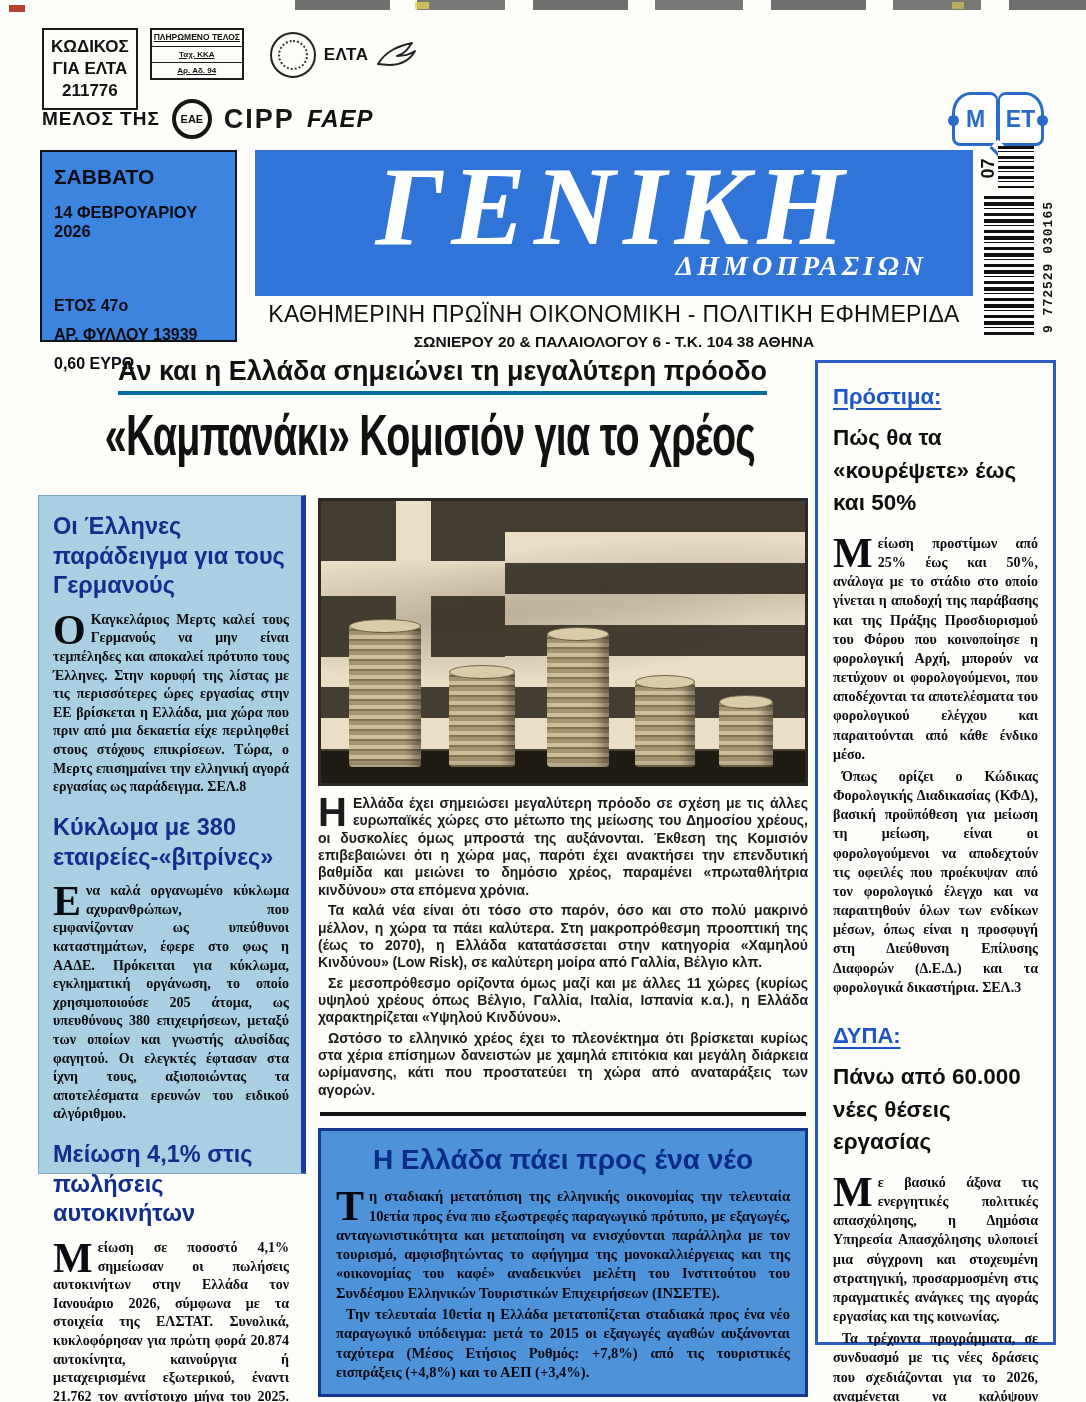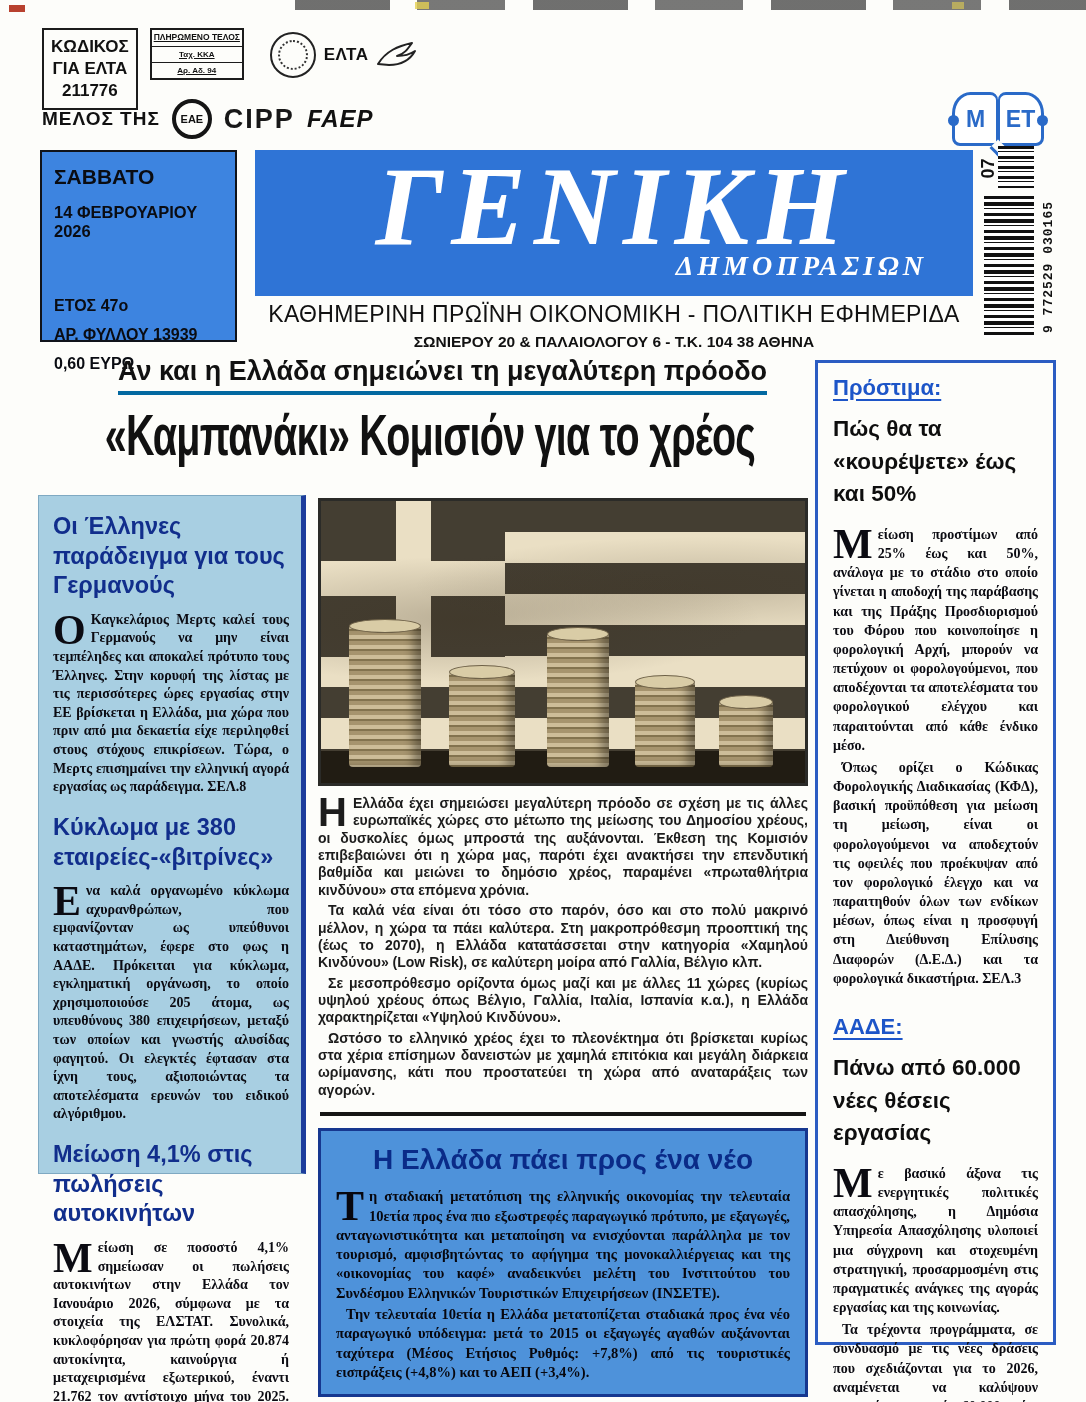--- a/index.html
+++ b/index.html
@@ -134,21 +134,21 @@
     padding: 1px 6px 0 0; }
   .rule { height: 4px; background: #151515; margin: 13px 2px 12px; }
   .feature-box { background: #4e92da; border: 3px solid #16378f; padding: 10px 15px 12px; }
   .feature-head { text-align: center; color: #0a2b88; font-weight: 800; font-size: 28px;
     line-height: 1.22; margin: 2px 0 10px; }
   .feature-box .serif-body { font-size: 14.5px; line-height: 1.33; color: #07070e; }
   .feature-box .serif-body + .serif-body { text-indent: 10px; margin-top: 2px; }
 
   
   .right-panel { position: absolute; top: 360px; left: 815px; width: 241px; height: 985px;
-    border: 3px solid #2b5cc2; background: #fdfdfa; padding: 12px 15px 0; }
+    border: 3px solid #2b5cc2; background: #fdfdfa; padding: 21px 15px 0; }
   .rp-label { color: #1d55c8; font-weight: 800; font-size: 22px; text-decoration: underline;
     text-underline-offset: 4px; margin: 0 0 12px; }
   .rp-head { color: #0e0e0e; font-weight: 800; font-size: 22.5px; line-height: 1.45; margin: 0 0 14px; }
   .right-panel .serif-body { font-size: 14px; line-height: 1.37; }
   .right-panel .serif-body + .serif-body { text-indent: 9px; margin-top: 3px; }
   .rp-section { margin-bottom: 26px; }
 </style>
 </head>
 <body>
 
@@ -270,21 +270,21 @@
   </main>
 
   <aside class="right-panel">
     <section class="rp-section">
       <h3 class="rp-label">Πρόστιμα:</h3>
       <h2 class="rp-head">Πώς θα τα «κουρέψετε» έως και 50%</h2>
       <p class="serif-body"><span class="dropcap">Μ</span><span>είωση προστίμων από 25% έως και 50%, ανάλογα με το στάδιο στο οποίο γίνεται η αποδοχή της παράβασης και της Πράξης Προσδιορισμού του Φόρου που κοινοποίησε η φορολογική Αρχή, μπορούν να πετύχουν οι φορολογούμενοι, που αποδέχονται τα αποτελέσματα του φορολογικού ελέγχου και παραιτούνται από κάθε ένδικο μέσο.</span></p>
       <p class="serif-body">Όπως ορίζει ο Κώδικας Φορολογικής Διαδικασίας (ΚΦΔ), βασική προϋπόθεση για μείωση τη μείωση, είναι οι φορολογούμενοι να αποδεχτούν τις οφειλές που προέκυψαν από τον φορολογικό έλεγχο και να παραιτηθούν όλων των ενδίκων μέσων, όπως είναι η προσφυγή στη Διεύθυνση Επίλυσης Διαφορών (Δ.Ε.Δ.) και τα φορολογικά δικαστήρια. ΣΕΛ.3</p>
     </section>
     <section class="rp-section">
-      <h3 class="rp-label">ΑΑΔΕ:</h3>
+      <h3 class="rp-label">ΔΥΠΑ:</h3>
       <h2 class="rp-head">Πάνω από 60.000 νέες θέσεις εργασίας</h2>
       <p class="serif-body"><span class="dropcap">Μ</span><span>ε βασικό άξονα τις ενεργητικές πολιτικές απασχόλησης, η Δημόσια Υπηρεσία Απασχόλησης υλοποιεί μια σύγχρονη και στοχευμένη στρατηγική, προσαρμοσμένη στις πραγματικές ανάγκες της αγοράς εργασίας και της κοινωνίας.</span></p>
       <p class="serif-body">Τα τρέχοντα προγράμματα, σε συνδυασμό με τις νέες δράσεις που σχεδιάζονται για το 2026, αναμένεται να καλύψουν περισσότερες από 60.000 νέες θέσεις εργασίας, δίνοντας έμφαση στην ίση πρόσβαση στην απασχόληση και στη στήριξη ομάδων που αντιμετωπίζουν αυξημένα εμπόδια ένταξης.</p>
 
     </section>
   </aside>
 
 </div>
 
 </body></html>

